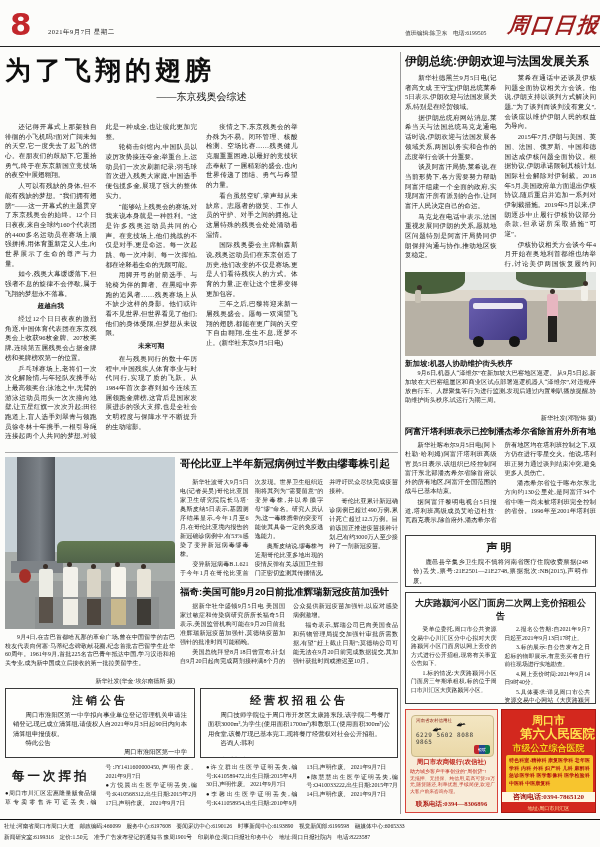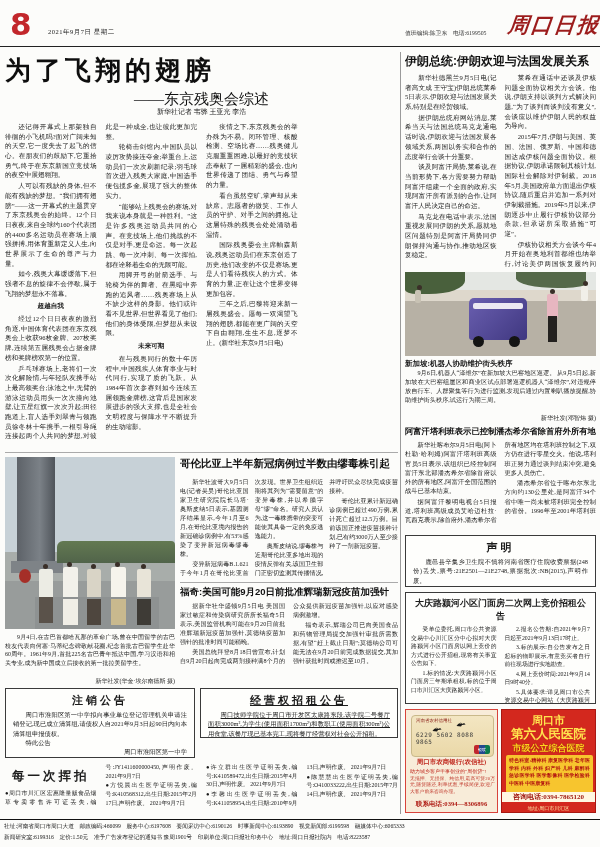--- a/index.html
+++ b/index.html
@@ -20,21 +20,21 @@
   
   .body-text{font-size:6.6px;line-height:1.47;text-align:justify;overflow:hidden;}
   .para{text-indent:2em;margin:0 0 1px 0;}
   .subhead{text-align:center;font-weight:bold;margin:3px 0;text-indent:0;font-family:"Liberation Sans",sans-serif;}
   .headline{font-family:Liberation Sans, sans-serif;font-weight:bold;color:#111;white-space:nowrap;overflow:hidden;}
   .cols2{column-count:2;column-gap:8px;column-fill:auto;}
   .cols3{column-count:3;column-gap:6px;column-fill:auto;}
   .cols4{column-count:4;column-gap:9px;column-fill:auto;}
   
   #main-title{left:5px;top:53px;width:393px;text-align:left;font-size:26px;font-weight:bold;letter-spacing:4px;font-family:"Liberation Sans",sans-serif;color:#0e0e0e;}
-  #main-subtitle{left:5px;top:90px;width:393px;text-align:center;font-size:15px;color:#111;}
+  #main-subtitle{left:5px;top:90px;width:393px;text-align:center;font-size:10px;color:#111;}
   #main-byline{left:5px;top:107px;width:393px;text-align:center;font-size:7px;color:#222;}
   #main-body{left:5px;top:122px;width:393px;height:328px;}
   
   .photo{overflow:hidden;background:#cfd4d6;}
   .caption{font-size:6.2px;line-height:1.45;text-align:justify;overflow:hidden;}
   .caption-title{font-weight:bold;text-align:left;font-size:7.5px;}
   .credit{text-align:right;font-size:6.2px;}
   .fig{position:absolute;border-radius:2px;}
   .fig::before{content:'';position:absolute;top:-5px;left:25%;width:5px;height:5px;border-radius:50%;background:#3a2f28;}
   
@@ -51,21 +51,21 @@
   #card-issuer{position:absolute;left:4px;top:2px;font-size:4.5px;color:#8a1d16;}
   #card-number{position:absolute;left:4px;bottom:11px;font-size:6px;letter-spacing:.5px;color:#3a3a3a;font-family:"DejaVu Sans Mono",monospace;}
   #unionpay{position:absolute;right:3px;bottom:2px;width:16px;height:9px;background:linear-gradient(90deg,#c0272d 33%,#23488f 33% 66%,#0b7a4b 66%);border-radius:2px;color:#fff;font-size:4px;text-align:center;line-height:9px;}
   .swallow{position:absolute;width:10px;height:6px;}
   #bank-title{position:absolute;left:0;top:48px;width:100%;text-align:center;font-size:6.5px;font-weight:bold;color:#c02a20;}
   #bank-slogan{position:absolute;left:4px;top:58px;width:85px;font-size:5px;color:#c02a20;line-height:1.4;text-align:justify;}
   #bank-detail{position:absolute;left:4px;top:66px;width:85px;font-size:4.8px;color:#c0392d;line-height:1.35;text-align:justify;}
   #bank-phone{position:absolute;left:0;bottom:3px;width:100%;text-align:center;font-size:6.6px;font-weight:bold;color:#b01e16;}
   #hospital-ad{left:501px;top:709px;width:95px;height:104px;background:#d3281e;box-sizing:border-box;overflow:hidden;border:1px solid #a81812;}
   #hosp-city{position:absolute;top:3px;width:100%;text-align:center;font-size:11px;font-weight:bold;color:#ffe34d;font-family:"Liberation Sans",sans-serif;}
-  #hosp-name{position:absolute;top:16px;width:100%;text-align:center;font-size:12.5px;font-weight:bold;color:#ffe34d;font-family:"Liberation Sans",sans-serif;}
+  #hosp-name{position:absolute;top:16px;width:100%;text-align:right;font-size:12.5px;font-weight:bold;color:#ffe34d;font-family:"Liberation Sans",sans-serif;}
   #hosp-sub{position:absolute;top:32px;width:100%;text-align:center;font-size:9px;font-weight:bold;color:#ffd21e;text-shadow:0 0 1px #7e0d08;}
   #hosp-depts{position:absolute;left:4px;top:45px;width:87px;height:38px;background:#f7c52e;border-radius:2px;color:#b31410;font-size:5px;line-height:1.5;padding:2px 3px;box-sizing:border-box;text-align:justify;font-weight:bold;}
   #hosp-phone{position:absolute;left:0;bottom:10px;width:100%;text-align:center;background:#fff7e2;color:#9e130d;font-size:7px;font-weight:bold;line-height:10px;height:10px;}
   #hosp-addr{position:absolute;left:0;bottom:1px;width:100%;text-align:center;color:#ffe9a8;font-size:5px;}
   
   #footer-rule{left:0;top:819px;width:600px;border-top:1px solid #111;}
   .footer-line{left:4px;width:592px;font-size:5.7px;color:#222;white-space:nowrap;overflow:hidden;}
 </style>
 </head>
 <body>
@@ -74,21 +74,20 @@
 
   <div class="abs" id="pagenum">8</div>
   <div class="abs" id="dateline">2021年9月7日 星期二</div>
   <div class="abs" id="editor-info">值班编辑:陈卫东　电话:6199505</div>
   <div class="abs" id="masthead">周口日报</div>
   <div class="abs" id="header-rule"></div>
   <div class="abs" id="v-divider"></div>
 
   <div class="abs" id="main-title">为了飞翔的翅膀</div>
   <div class="abs" id="main-subtitle">——东京残奥会综述</div>
-  <div class="abs" id="main-byline">新华社记者 韦骅 王亚光 李浩</div>
   <div class="abs body-text cols4" id="main-body">
       <div class="para">还记得开幕式上那架独自徘徊的小飞机吗?面对广阔未知的天空,它一度失去了起飞的信心。在朋友们的鼓励下,它重拾勇气,终于在东京新国立竞技场的夜空中展翅翱翔。</div>
       <div class="para">人可以有残缺的身体,但不能有残缺的梦想。“我们拥有翅膀”——这一开幕式的主题贯穿了东京残奥会的始终。12个日日夜夜,来自全球约160个代表团的4400多名运动员在赛场上顽强拼搏,用体育重新定义人生,向世界展示了生命的尊严与力量。</div>
       <div class="para">如今,残奥大幕缓缓落下,但强者不息的旋律不会停歇,属于飞翔的梦想永不落幕。</div>
       <div class="subhead">超越自我</div>
       <div class="para">经过12个日日夜夜的激烈角逐,中国体育代表团在东京残奥会上收获96枚金牌、207枚奖牌,连续第五届残奥会占据金牌榜和奖牌榜双第一的位置。</div>
       <div class="para">乒乓球赛场上,老将们一次次化解险情,与年轻队友携手站上最高领奖台;泳池之中,无臂的游泳运动员用头一次次撞向池壁,让五星红旗一次次升起;田径跑道上,盲人选手刘翠青与领跑员徐冬林十年携手,一根引导绳连接起两个人共同的梦想,对彼此是一种成全,也让彼此更加完整。</div>
       <div class="para">轮椅击剑馆内,中国队员以凌厉攻势接连夺金;举重台上,运动员们一次次刷新纪录;羽毛球首次进入残奥大家庭,中国选手便包揽多金,展现了强大的整体实力。</div>
       <div class="para">“能够站上残奥会的赛场,对我来说本身就是一种胜利。”这是许多残奥运动员共同的心声。在竞技场上,他们挑战的不仅是对手,更是命运。每一次起跳、每一次冲刺、每一次挥拍,都在诠释着生命的无限可能。</div>
       <div class="para">用脚开弓的射箭选手、与轮椅为伴的舞者、在黑暗中奔跑的追风者……残奥赛场上从不缺少这样的身影。他们或许看不见世界,但世界看见了他们;他们的身体受限,但梦想从未设限。</div>
@@ -194,21 +193,21 @@
     </div>
 
   <div class="abs notice-box" style="left:5px;top:688px;width:190px;height:70px;">
     <div class="notice-title">注销公告</div>
     <div class="notice-text" style="text-indent:2em;">周口市淮阳区第一中学拟向事业单位登记管理机关申请注销登记,现已成立清算组,请债权人自2021年9月3日起90日内向本清算组申报债权。</div>
     <div class="notice-text" style="text-indent:2em;">特此公告</div>
     <div class="sig-line">周口市淮阳区第一中学</div>
     <div class="sig-line">2021年9月7日</div>
   </div>
 
-  <div class="abs notice-box" style="left:200px;top:688px;width:198px;height:50px;text-decoration:underline;">
+  <div class="abs notice-box" style="left:200px;top:688px;width:198px;height:70px;">
     <div class="notice-title">经营权招租公告</div>
     <div class="notice-text" style="text-indent:2em;">周口技师学院位于周口市开发区太康路东段,该学院二号餐厅面积3000m²,为学生(使用面积1700m²)和教职工(使用面积300m²)公用食堂,该餐厅现已基本完工,现将餐厅经营权对社会公开招租。</div>
     <div class="notice-text" style="text-indent:2em;">咨询人:韩利</div>
     <div class="notice-text" style="text-indent:2em;display:inline-block;width:60%;">联系电话:13836815089</div>
     <div class="sig-line" style="display:inline-block;width:36%;">2021年9月7日</div>
   </div>
 
   <div class="abs body-text cols4" style="left:5px;top:763px;width:393px;height:53px;font-size:5.9px;">
       <div class="lost-title">每一次挥拍</div>
       <div class="lost-item">●周口市川汇区宏惠隆量贩食品烟草专卖零售许可证丢失,编号:JY1411600000450,声明作废。 2021年9月7日</div>

